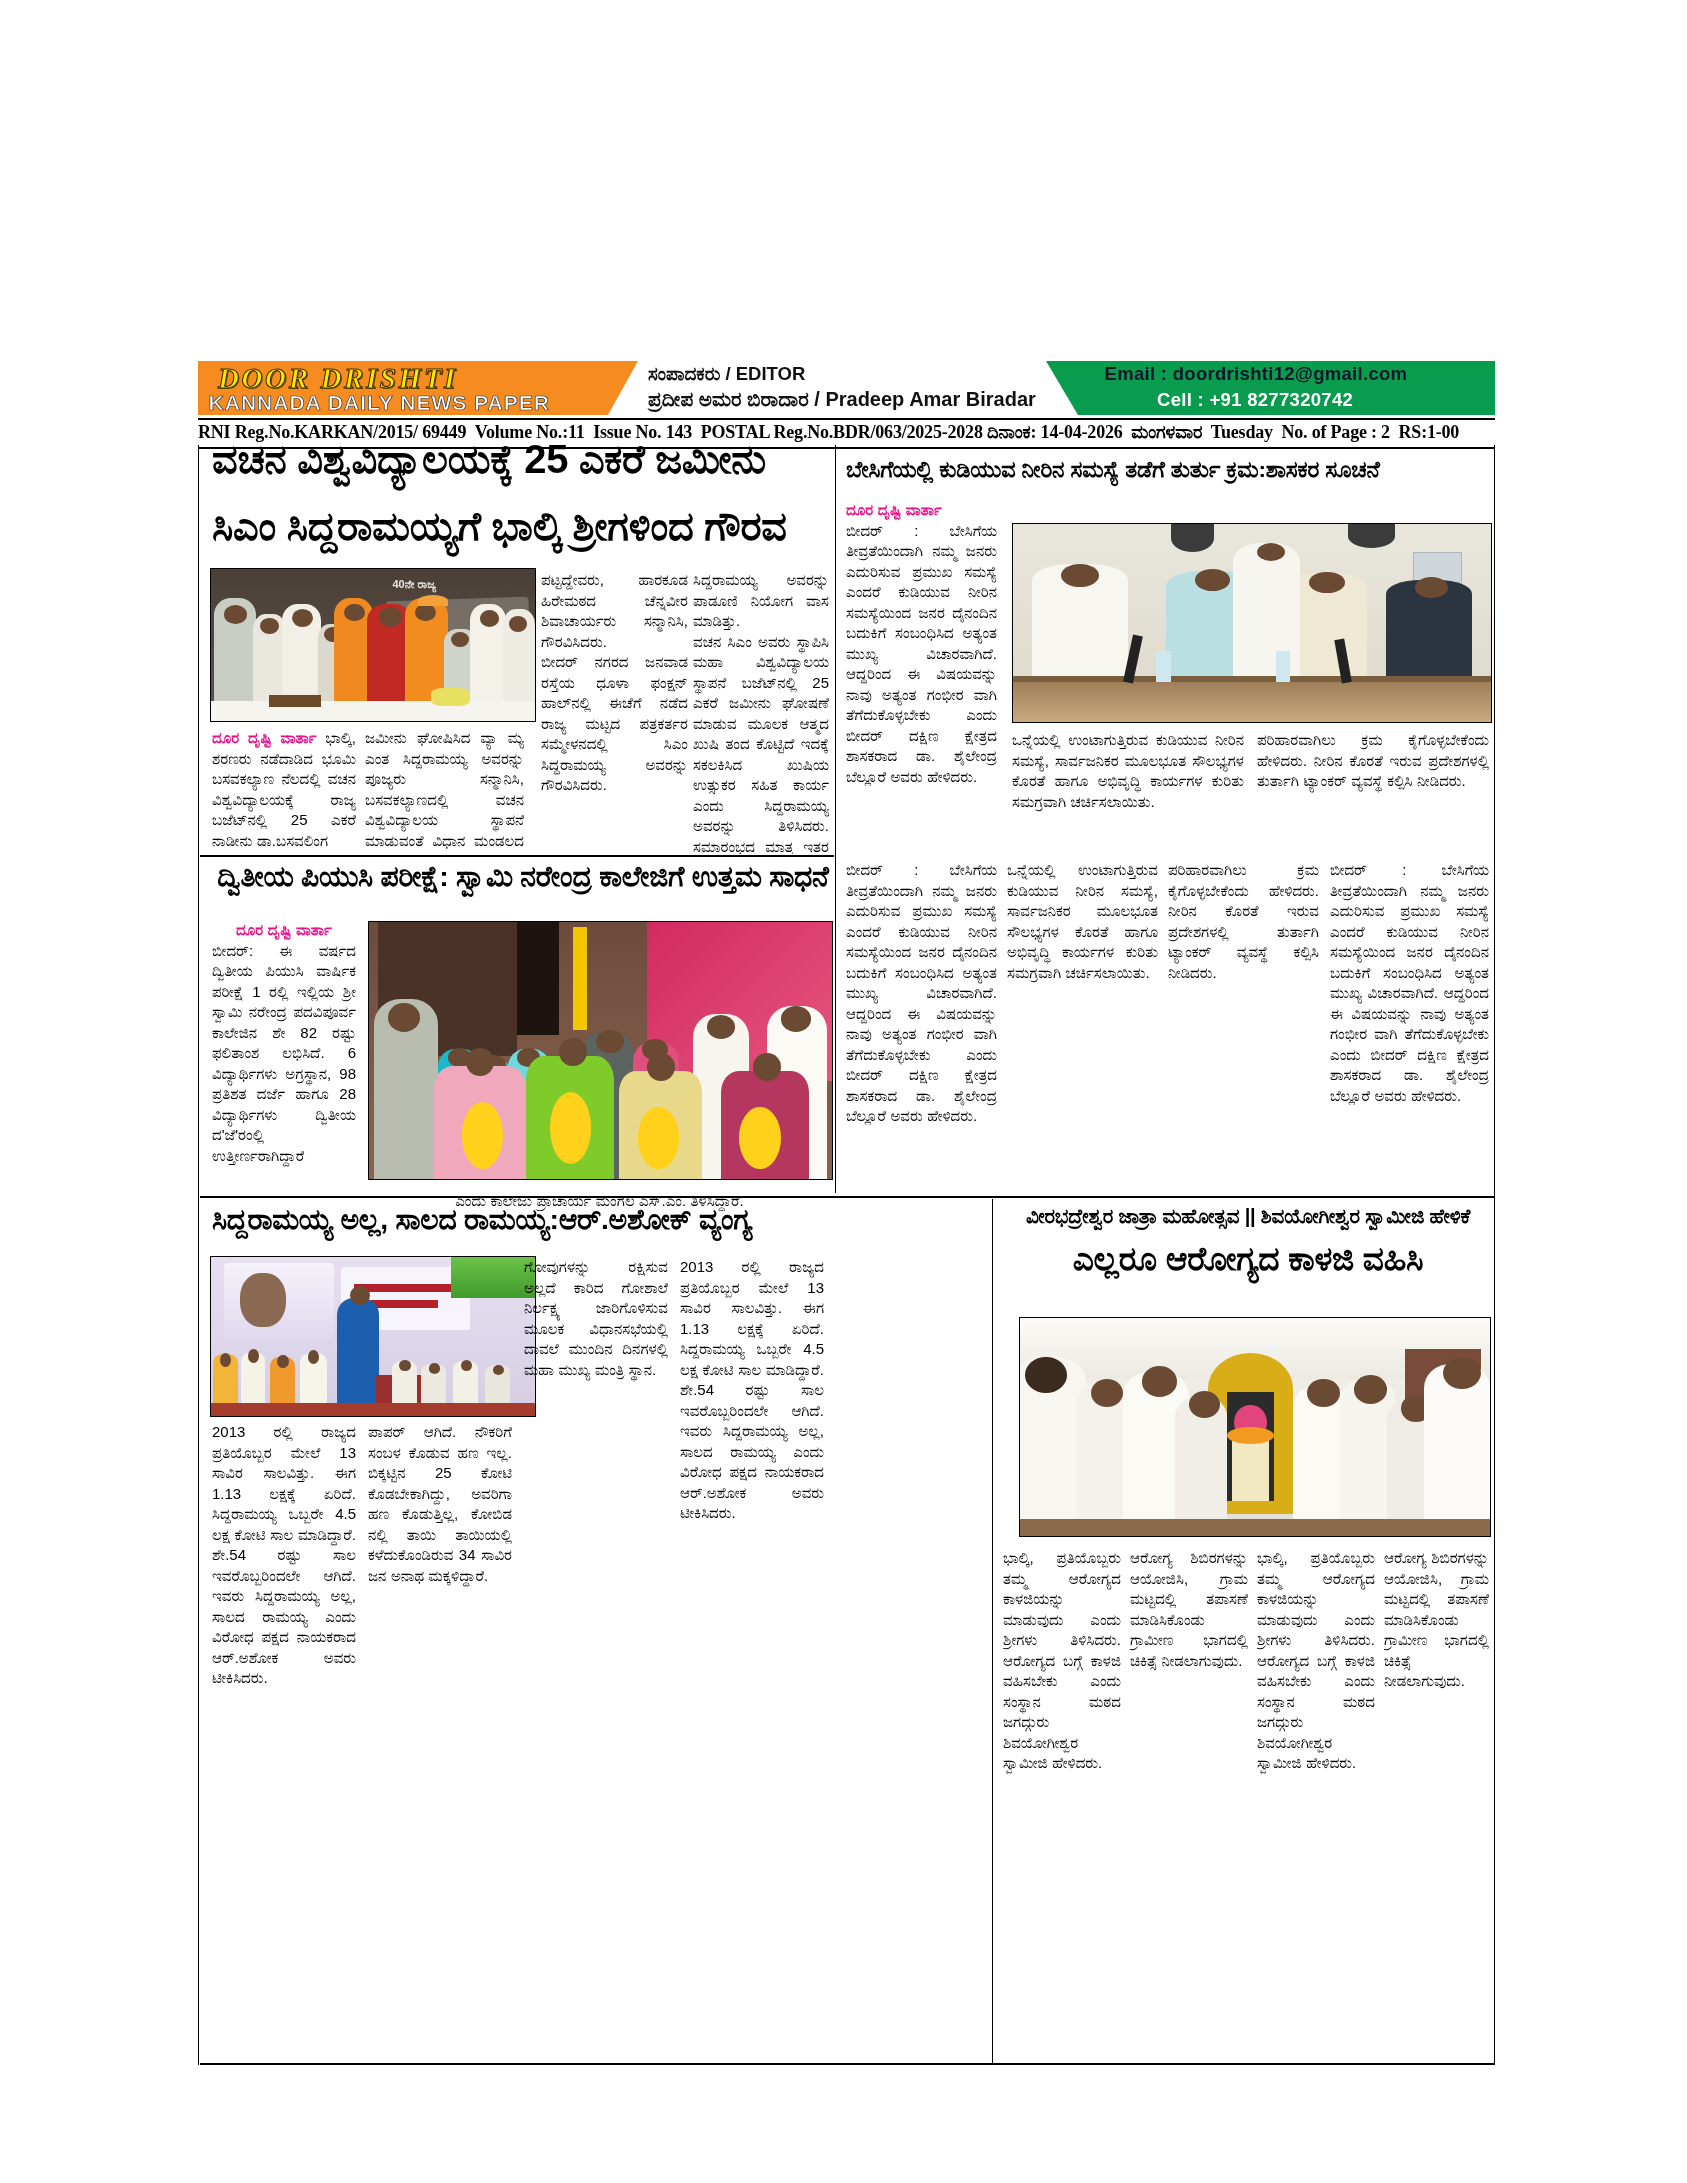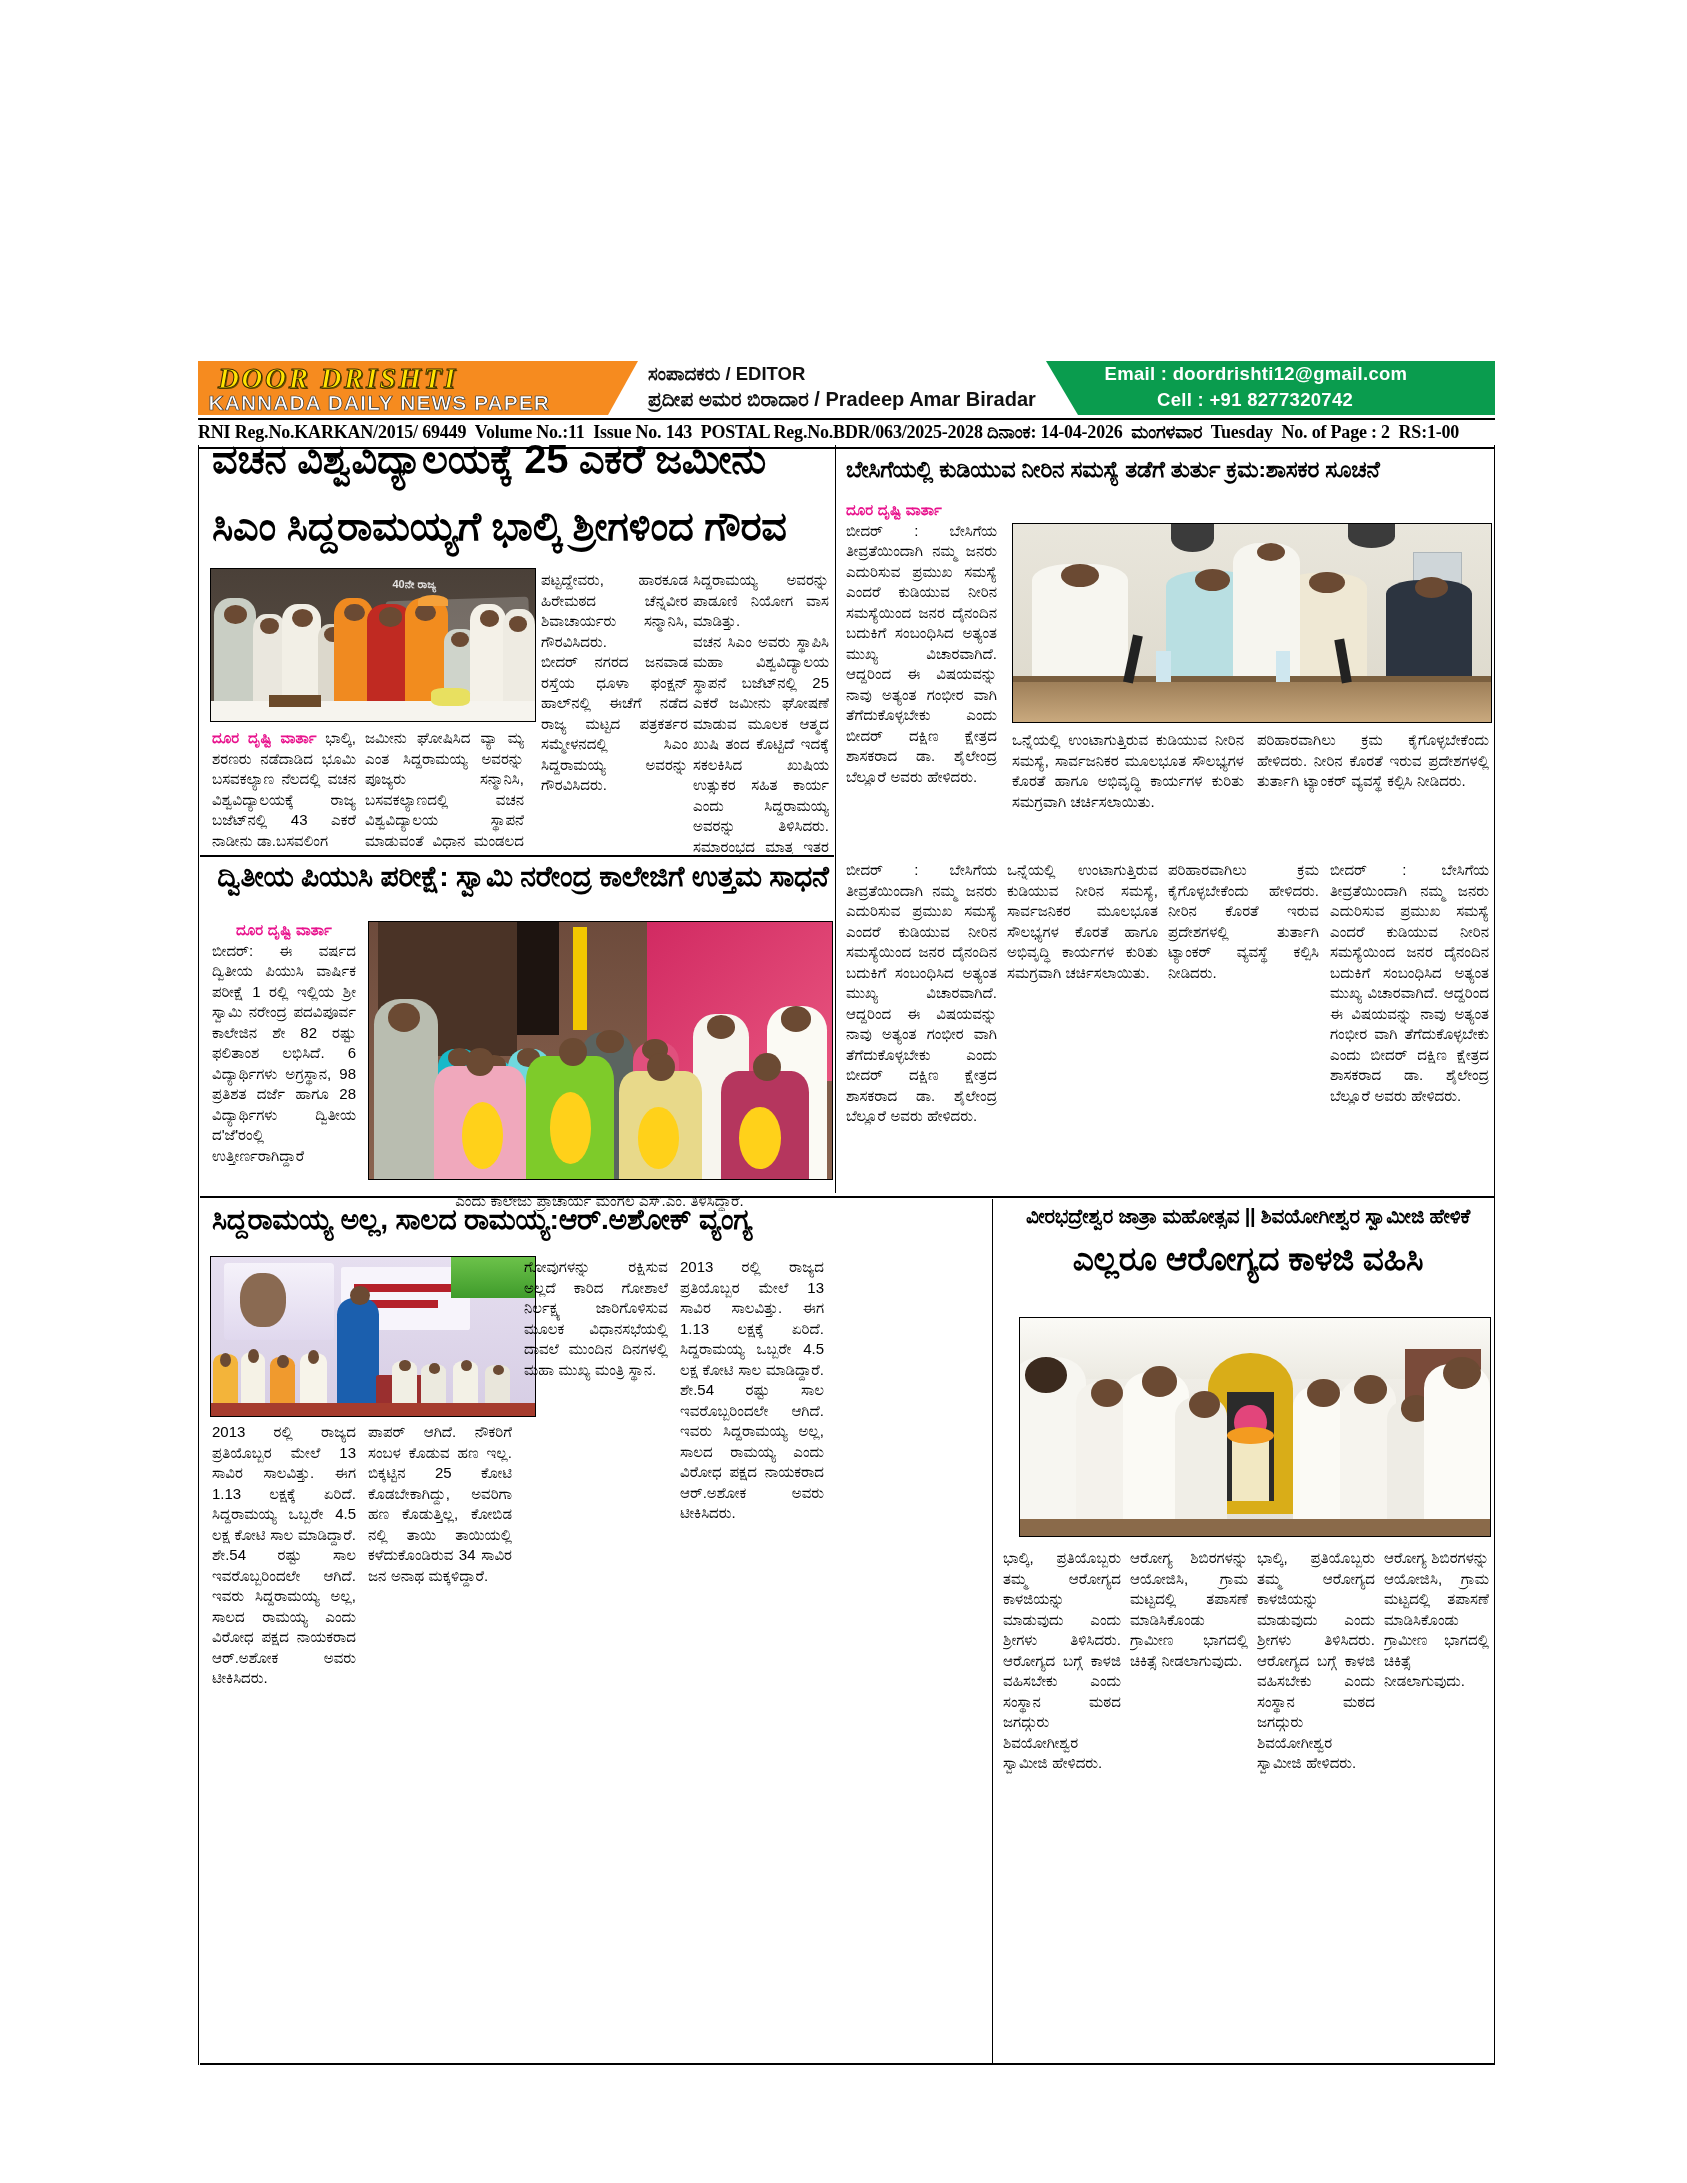--- a/index.html
+++ b/index.html
@@ -170,21 +170,21 @@
   }
   .banner-green:before {
     content: "";
     position: absolute;
     left: -32px; top: 0;
     border-top: 54px solid #0a9c4e;
     border-left: 32px solid transparent;
   }
   .banner-green .em {
     position: absolute; left: 26.5px; top: 2px;
-    color: #ffffff; font-size: 18.5px; font-weight: bold; letter-spacing: 0.3px;
+    color: #0f172a; font-size: 18.5px; font-weight: bold; letter-spacing: 0.3px;
   }
   .banner-green .cl {
     position: absolute; left: 79px; top: 28.4px;
     color: #fff; font-size: 18.5px; font-weight: bold; letter-spacing: 0.3px;
   }
 
   
   .infobar {
     position: absolute;
     left: 198px;
@@ -347,21 +347,21 @@
       </div>
 
       <div style="position:absolute; bottom:0; left:0; width:100%; height:13%; background:#f6f4ee;"></div>
       <div style="position:absolute; bottom:9%; left:18%; width:16%; height:8%; background:#6b4a2a;"></div>
       <div style="position:absolute; bottom:10%; left:68%; width:12%; height:12%; background:#e8e060; border-radius:30%;"></div>
     </div>
   </div>
 
   <div class="col" style="left:212px; top:728px; width:144px; height:126px;">
     <span class="byline">ದೂರ ದೃಷ್ಟಿ ವಾರ್ತಾ</span>
-    <span>ಭಾಲ್ಕಿ, ಶರಣರು ನಡೆದಾಡಿದ ಭೂಮಿ ಬಸವಕಲ್ಯಾಣ ನೆಲದಲ್ಲಿ ವಚನ ವಿಶ್ವವಿದ್ಯಾಲಯಕ್ಕೆ ರಾಜ್ಯ ಬಜೆಟ್‌ನಲ್ಲಿ 43 ಎಕರೆ ನಾಡೀನು ಡಾ.ಬಸವಲಿಂಗ</span>
+    <span>ಭಾಲ್ಕಿ, ಶರಣರು ನಡೆದಾಡಿದ ಭೂಮಿ ಬಸವಕಲ್ಯಾಣ ನೆಲದಲ್ಲಿ ವಚನ ವಿಶ್ವವಿದ್ಯಾಲಯಕ್ಕೆ ರಾಜ್ಯ ಬಜೆಟ್‌ನಲ್ಲಿ 25 ಎಕರೆ ನಾಡೀನು ಡಾ.ಬಸವಲಿಂಗ</span>
   </div>
   <div class="col" style="left:365px; top:728px; width:159px; height:126px;">ಜಮೀನು ಘೋಷಿಸಿದ ವ್ಯಾ ಮ್ಯ ಎಂತ ಸಿದ್ದರಾಮಯ್ಯ ಅವರನ್ನು ಪೂಜ್ಯರು ಸನ್ಮಾನಿಸಿ, ಬಸವಕಲ್ಯಾಣದಲ್ಲಿ ವಚನ ವಿಶ್ವವಿದ್ಯಾಲಯ ಸ್ಥಾಪನೆ ಮಾಡುವಂತೆ ವಿಧಾನ ಮಂಡಲದ ಅಧಿವೇಶನದಲ್ಲಿ</div>
   <div class="col" style="left:541px; top:570px; width:147px; height:284px; white-space:pre-line;">ಪಟ್ಟದ್ದೇವರು, ಹಾರಕೂಡ ಹಿರೇಮಠದ ಚೆನ್ನವೀರ ಶಿವಾಚಾರ್ಯರು ಸನ್ಮಾನಿಸಿ, ಗೌರವಿಸಿದರು.
 ಬೀದರ್ ನಗರದ ಜನವಾಡ ರಸ್ತೆಯ ಧೂಳಾ ಫಂಕ್ಷನ್ ಹಾಲ್‌ನಲ್ಲಿ ಈಚೆಗೆ ನಡೆದ ರಾಜ್ಯ ಮಟ್ಟದ ಪತ್ರಕರ್ತರ ಸಮ್ಮೇಳನದಲ್ಲಿ ಸಿಎಂ ಸಿದ್ದರಾಮಯ್ಯ ಅವರನ್ನು ಗೌರವಿಸಿದರು.</div>
   <div class="col" style="left:693px; top:570px; width:136px; height:284px; white-space:pre-line;">ಸಿದ್ದರಾಮಯ್ಯ ಅವರನ್ನು ಪಾಡೂಣಿ ನಿಯೋಗ ವಾಸ ಮಾಡಿತ್ತು.
 ವಚನ ಸಿಎಂ ಅವರು ಸ್ಥಾಪಿಸಿ ಮಹಾ ವಿಶ್ವವಿದ್ಯಾಲಯ ಸ್ಥಾಪನೆ ಬಜೆಟ್‌ನಲ್ಲಿ 25 ಎಕರೆ ಜಮೀನು ಘೋಷಣೆ ಮಾಡುವ ಮೂಲಕ ಆತ್ಮದ ಖುಷಿ ತಂದ ಕೊಟ್ಟಿದೆ ಇದಕ್ಕೆ ಸಕಲಕಿಸಿದ ಖುಷಿಯ ಉತ್ಸುಕರ ಸಹಿತ ಕಾರ್ಯ ಎಂದು ಸಿದ್ದರಾಮಯ್ಯ ಅವರನ್ನು ತಿಳಿಸಿದರು. ಸಮಾರಂಭದ ಮಾತ್ರ ಇತರ ಶರಣಾಸಿಹ ಸಂಸ್ಥೆ ಮಠಾಧೀಶರು ಹಾಜರಿದ್ದರು.</div>
 
   <div class="hrule3" style="left:200px; top:855px; width:634px;"></div>
 
   <div class="hl hl-mid" style="left:212px; top:861px; width:622px; text-align:center;">ದ್ವಿತೀಯ ಪಿಯುಸಿ ಪರೀಕ್ಷೆ: ಸ್ವಾಮಿ ನರೇಂದ್ರ ಕಾಲೇಜಿಗೆ ಉತ್ತಮ ಸಾಧನೆ</div>

